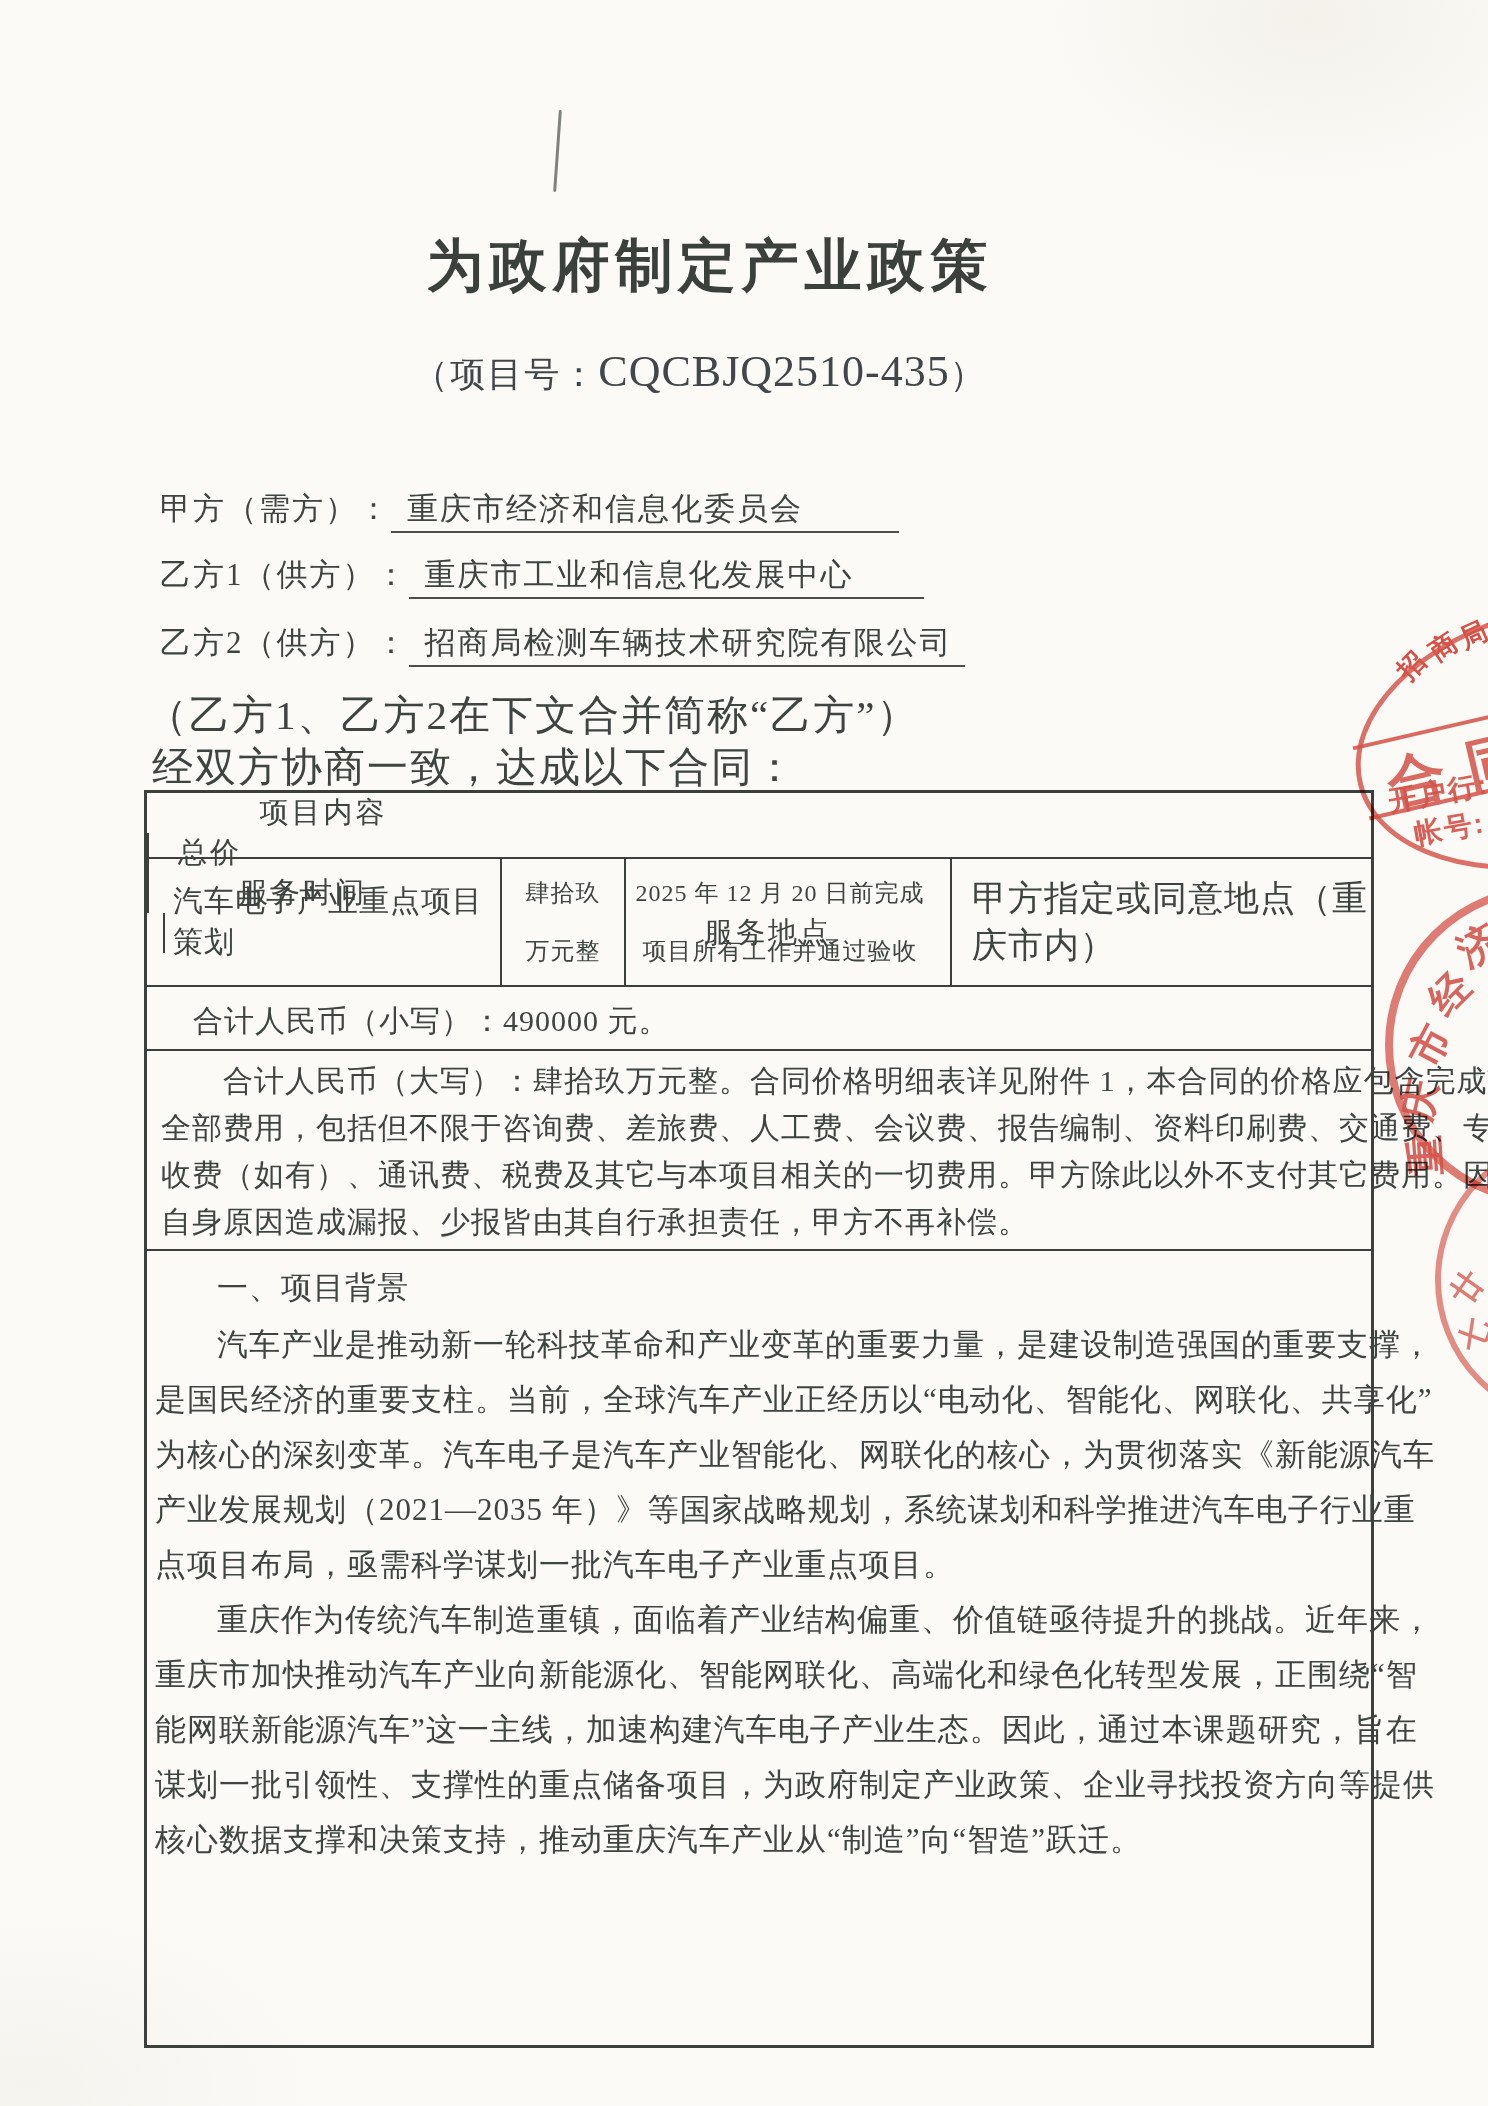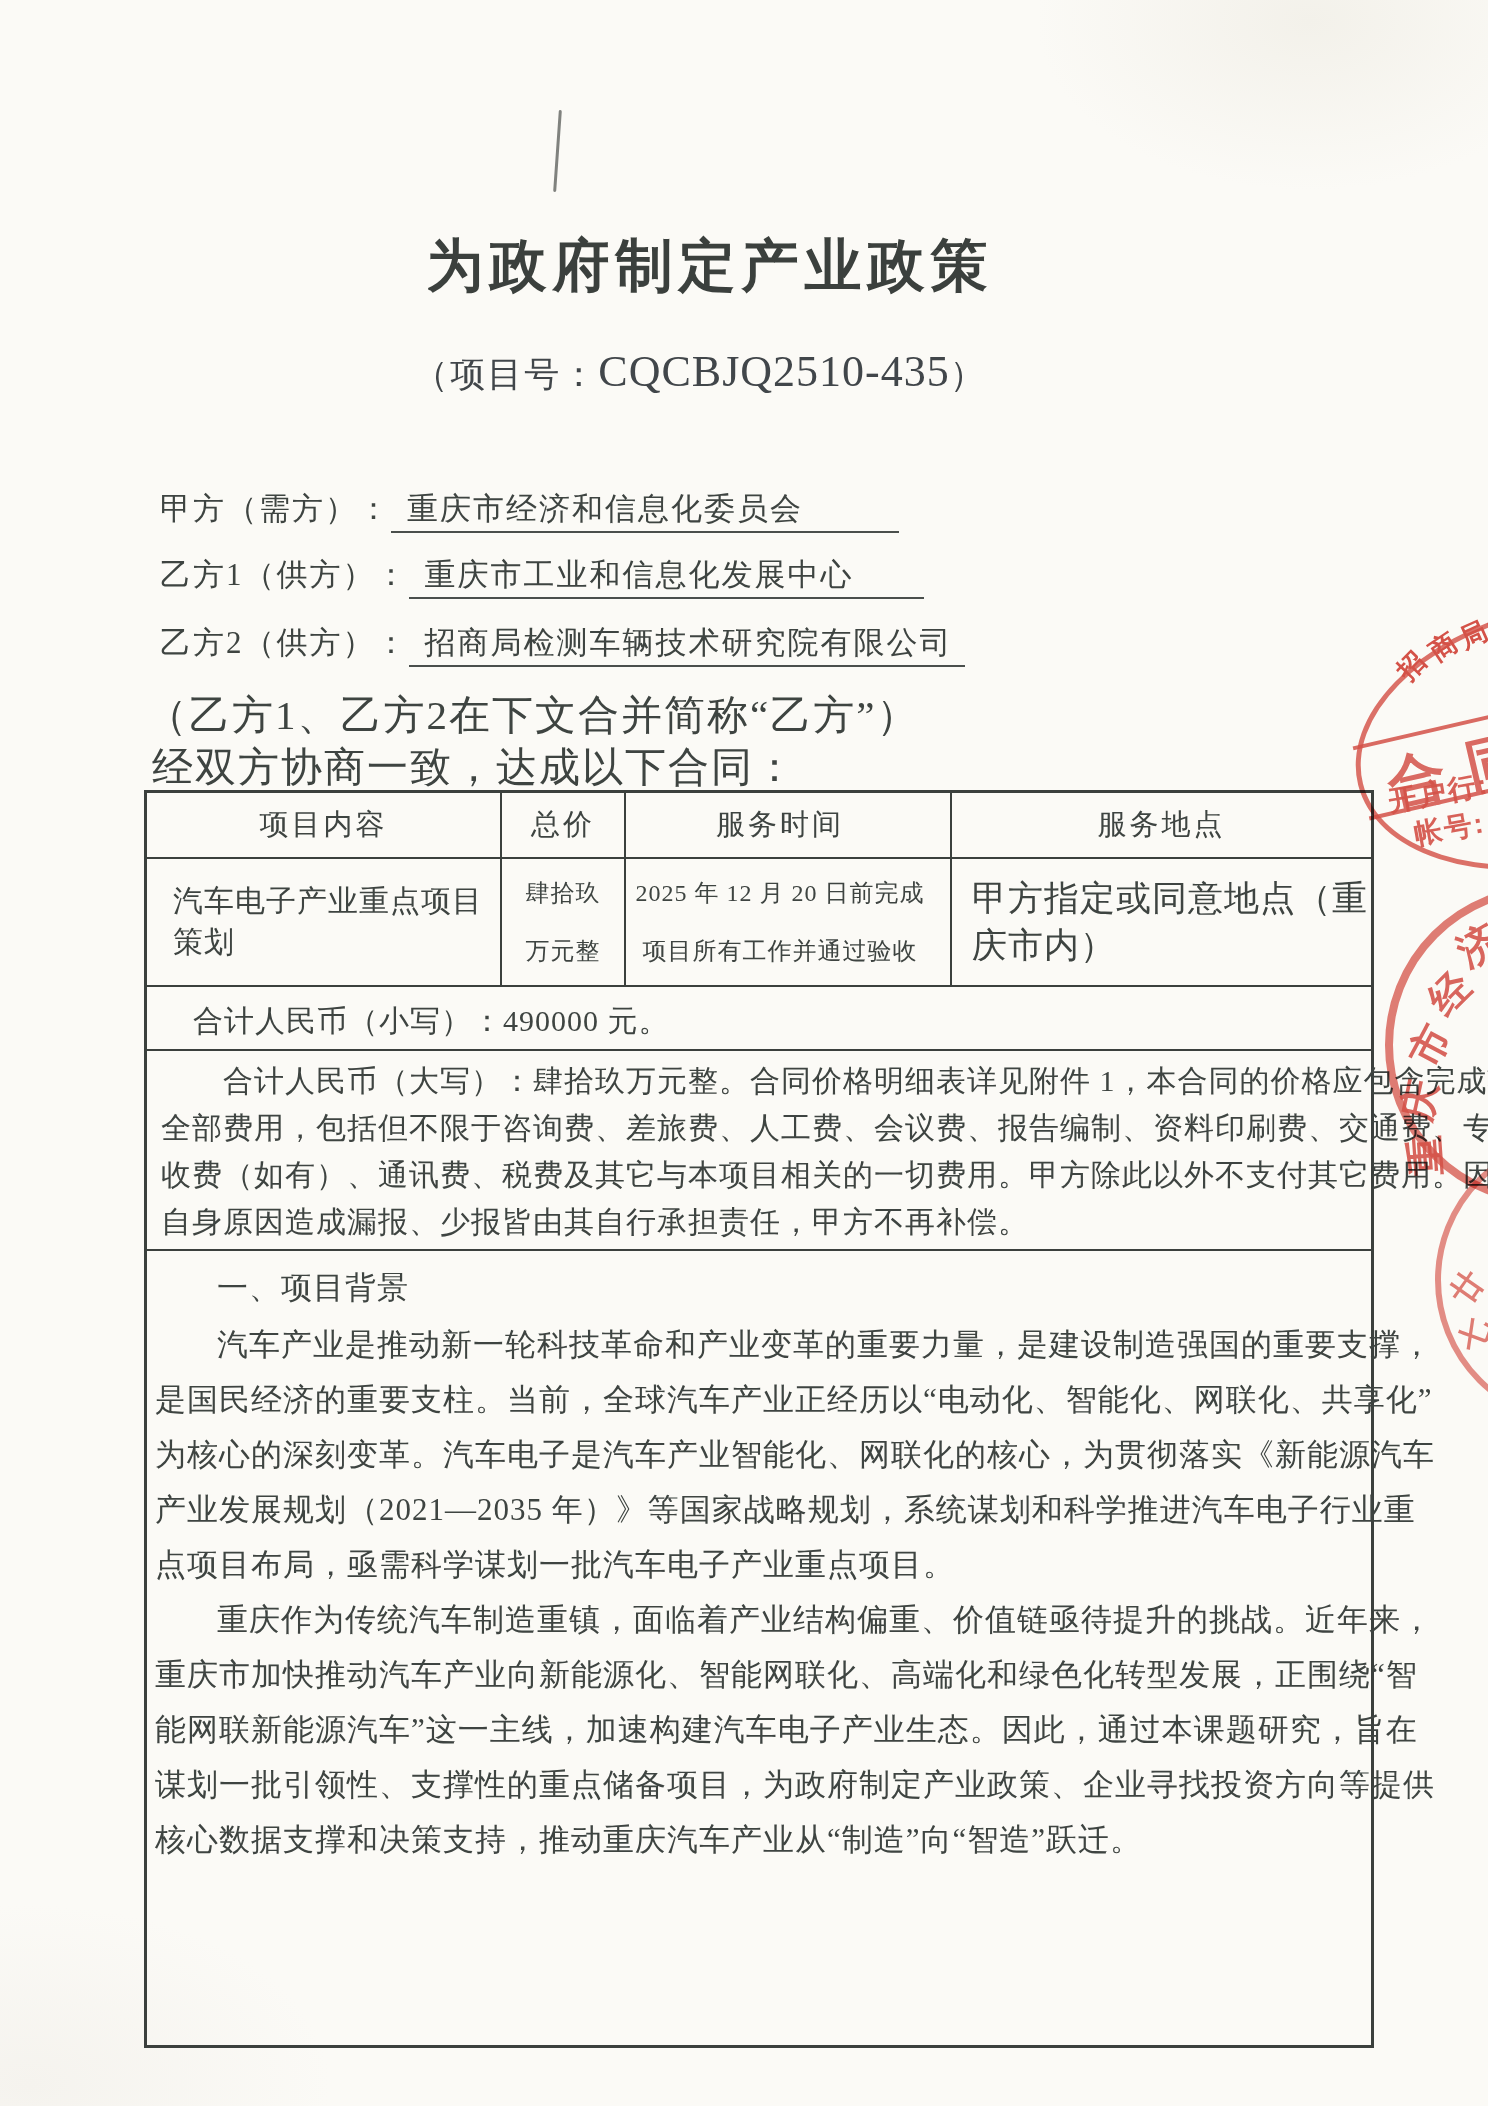--- a/index.html
+++ b/index.html
@@ -29,21 +29,21 @@
   .party-row { left:160px; font-size:31px; letter-spacing:2px; white-space:nowrap; height:44px; }
   .party-label { }
   .party-value { border-bottom:2px solid #4a4f4c; padding:0 6px 5px 16px; }
   .ext-lg { padding-right:96px; }
   .ext-md { padding-right:70px; }
   .ext-sm { padding-right:12px; }
   .plain-row { left:146px; font-size:41px; letter-spacing:2px; white-space:nowrap; }
 
   .ctable { left:144px; top:790px; width:1230px; border:3px solid #3b403d; box-sizing:border-box; }
   .trow { display:flex; border-top:2px solid #3b403d; box-sizing:border-box; }
-  .trow:first-child { border-top:none; }
+  .trow:first-child { border-top:none;flex-direction:column; }
   .cell { box-sizing:border-box; border-left:2px solid #3b403d; }
   .cell:first-child { border-left:none; }
   .c1 { width:353px; } .c2 { width:124px; } .c3 { width:310px; } .c4 { flex:1;margin-left:16px; }
 
   .hrow { height:64px; }
   .hcell { display:flex; align-items:center; justify-content:center;
     font-size:29px; letter-spacing:3px; }
 
   .drow { height:128px; }
   .dc-left { display:flex; align-items:center; padding-left:26px;

